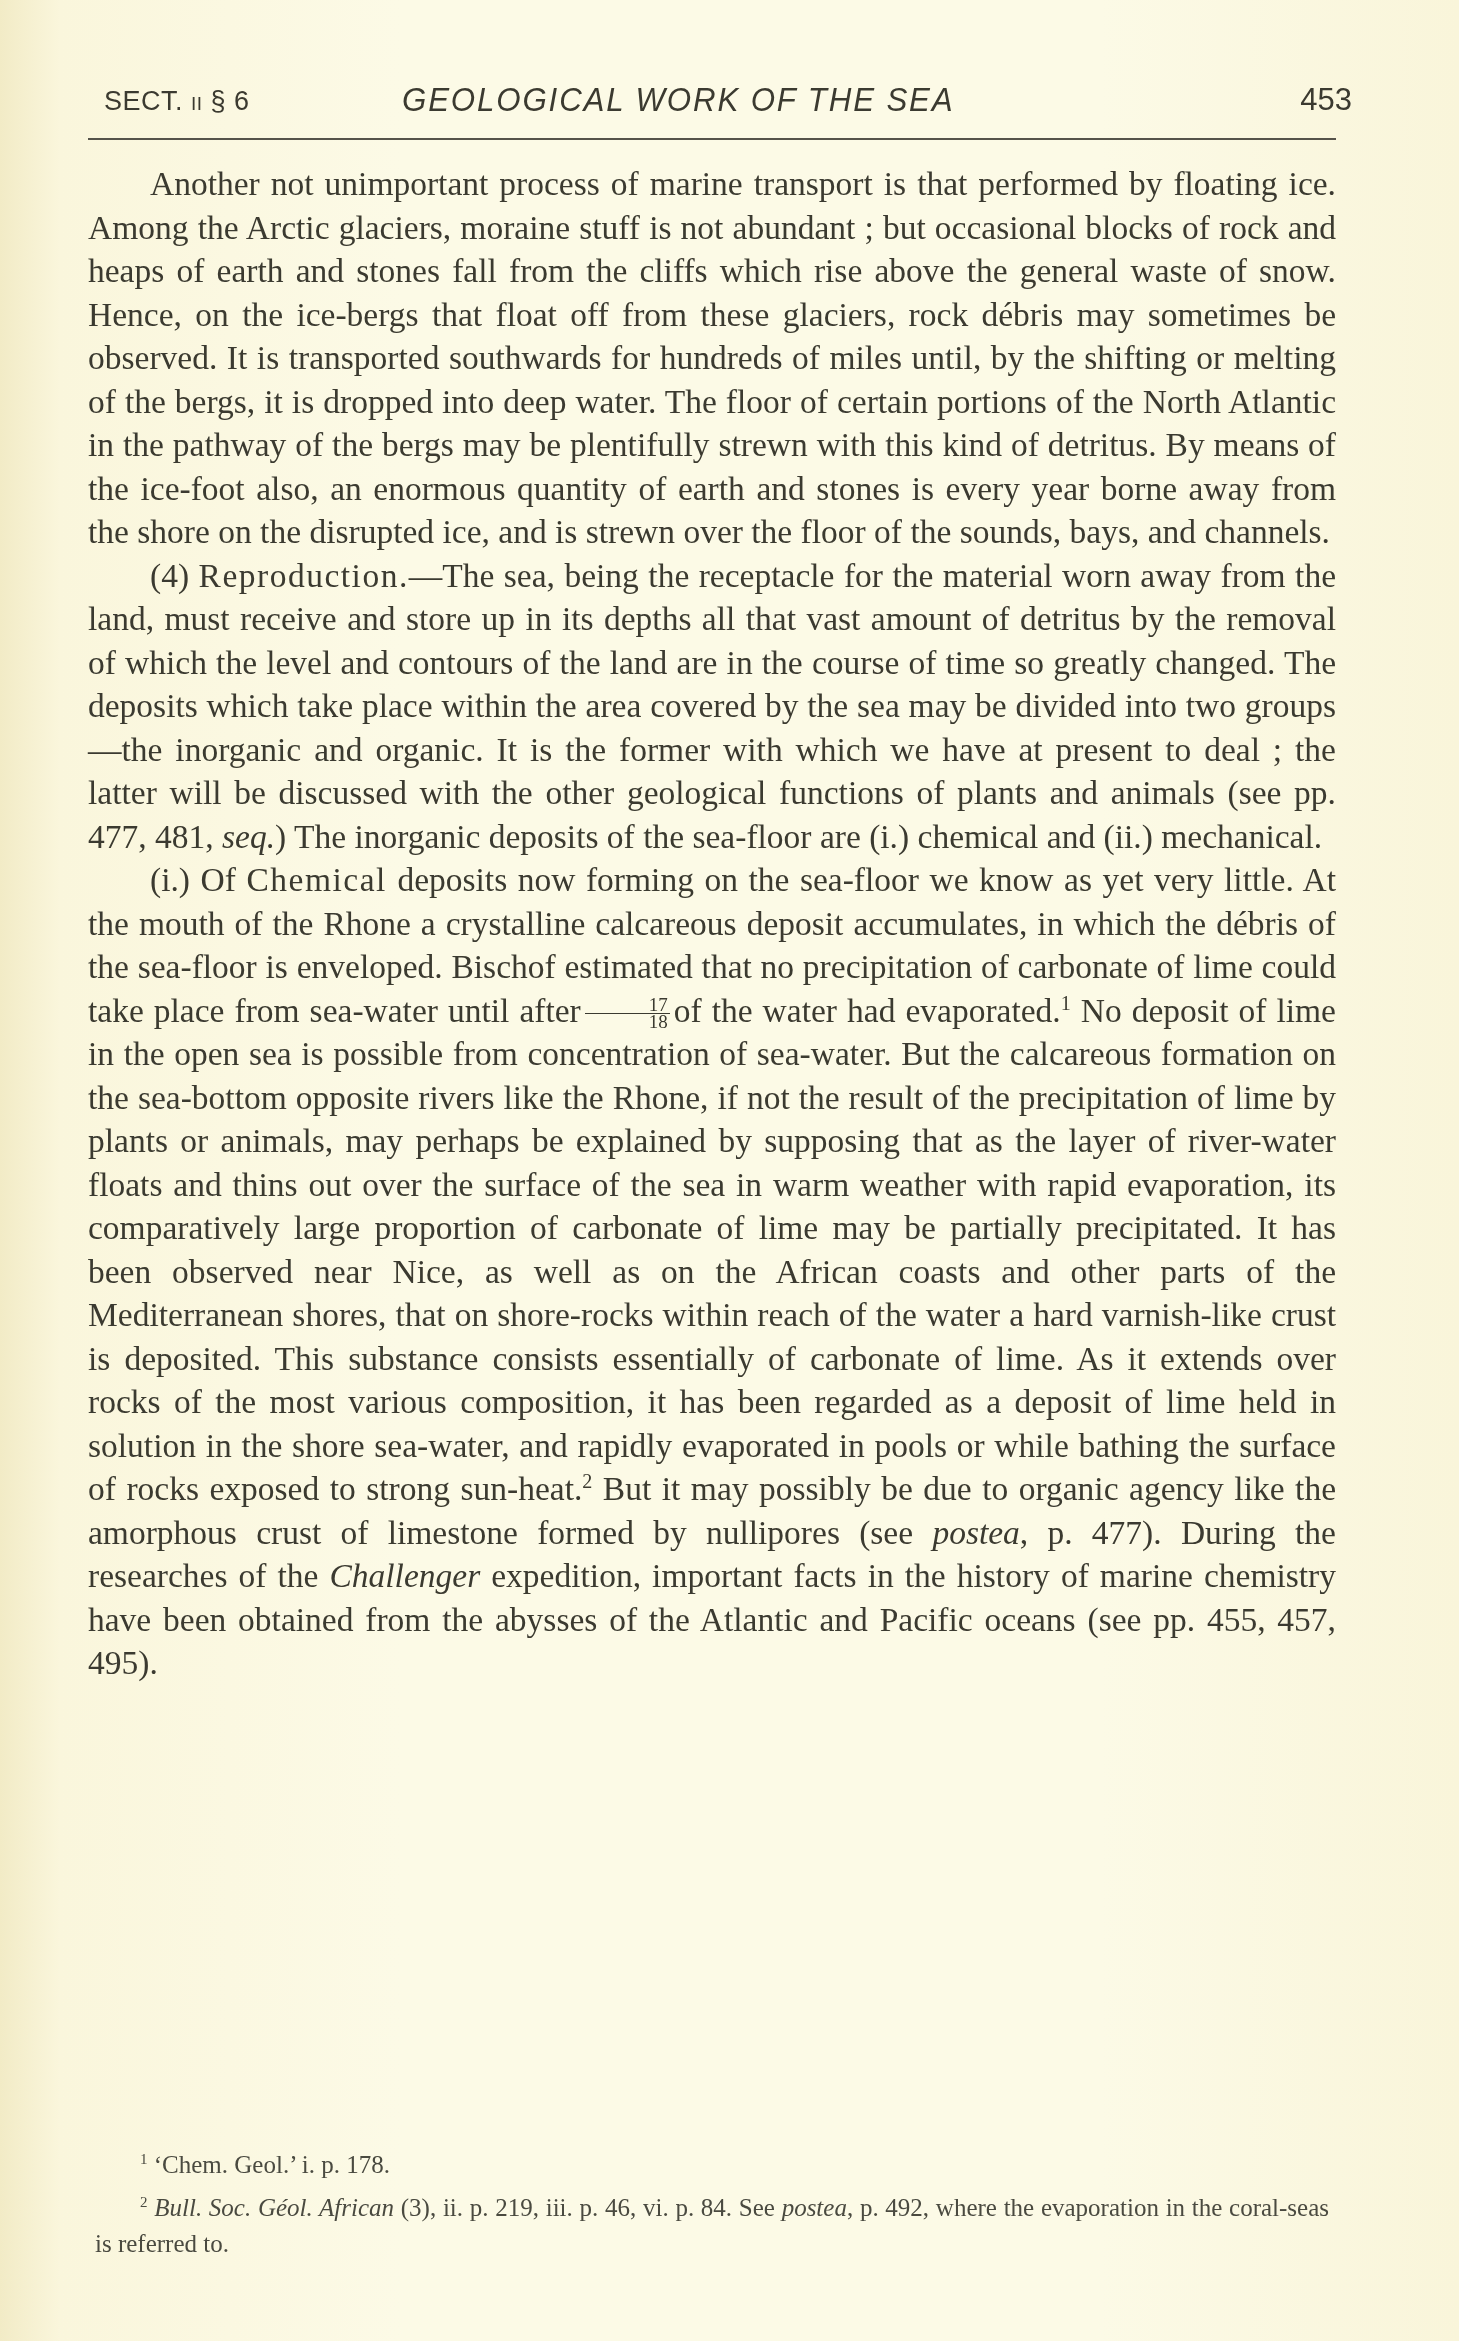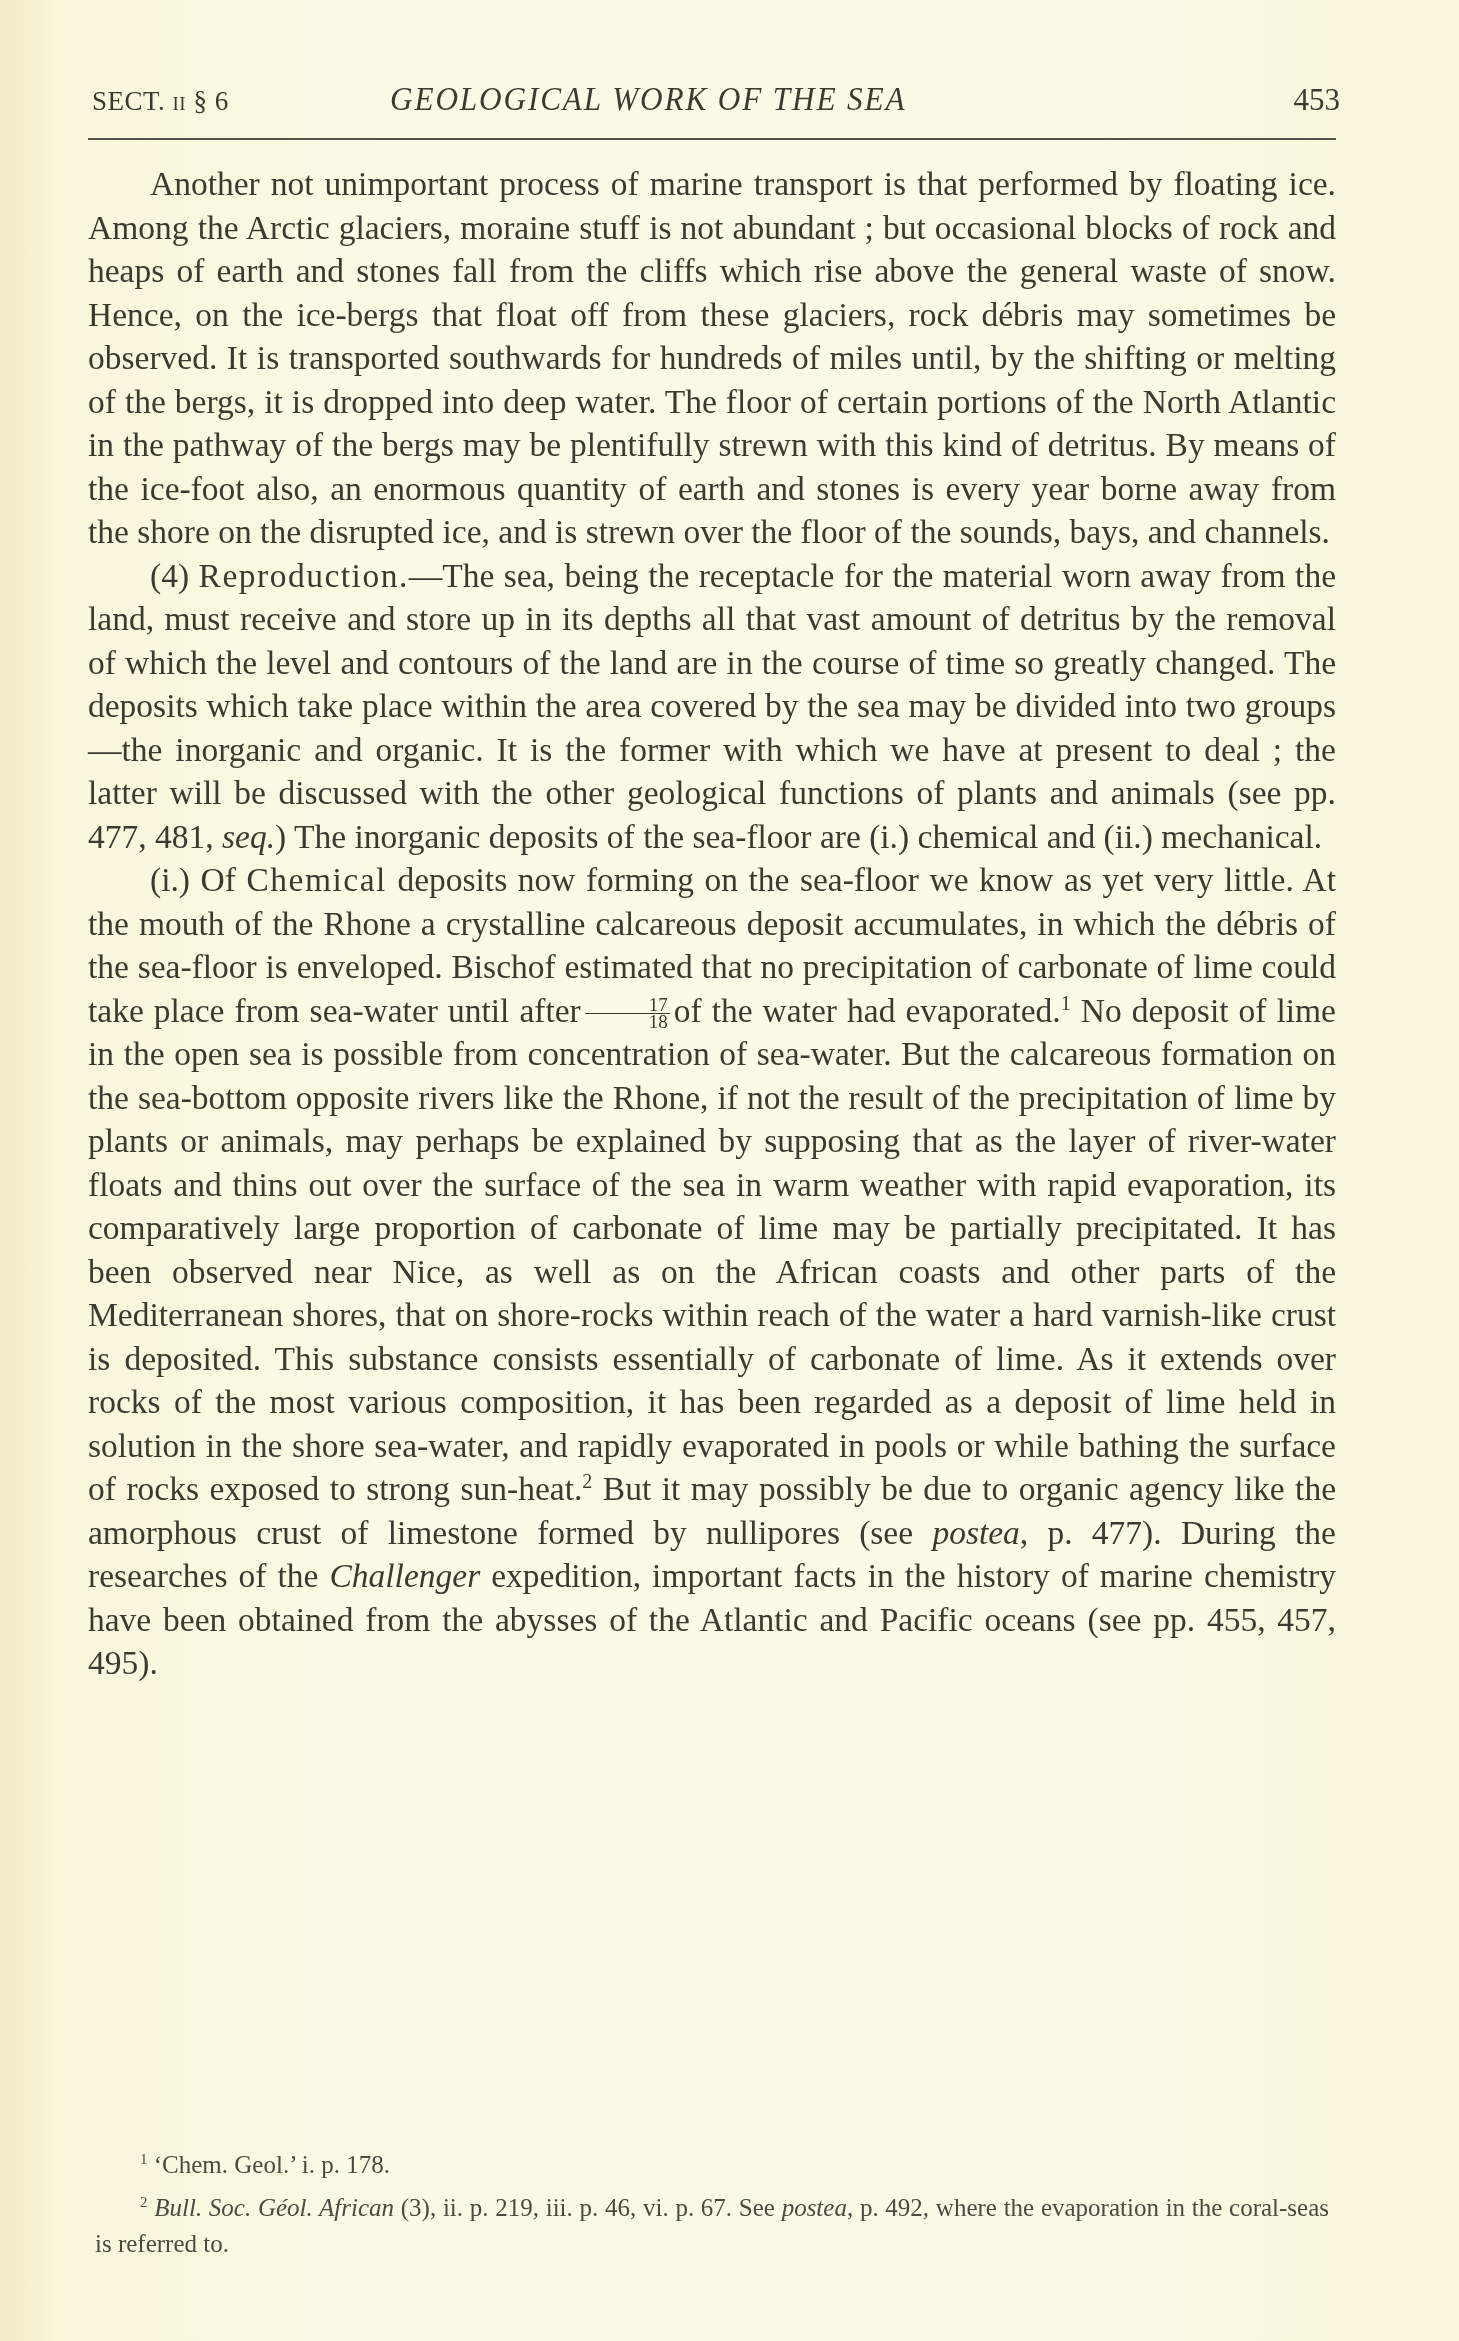--- a/index.html
+++ b/index.html
@@ -6,22 +6,22 @@
   body {
     width:1459px; height:2341px; overflow:hidden;
     background:#fbf8e2;
     background-image: linear-gradient(90deg, #f2ebc6 0px, #faf6dc 60px, #fcfae6 400px, #fcfae6 1100px, #f9f5da 1459px);
     font-family:"DejaVu Serif", "Liberation Serif", serif;
     color:#3b3a30;
     position:relative;
   }
   .page { position:absolute; left:88px; top:0; width:1248px; }
   .header {
-    position:absolute; top:76px; left:4px; width:1248px; height:50px;
-    font-family:Liberation Serif, serif;
+    position:absolute; top:76px; left:16px; width:1248px; height:50px;
+    font-family:Liberation Sans, sans-serif;
   }
   .hdr-left { position:absolute; left:0; top:10px; font-size:27px; letter-spacing:0.5px; font-variant:small-caps; }
   .hdr-center { position:absolute; left:298px; top:4px; font-size:34px; font-style:italic; letter-spacing:2px; transform:scaleX(0.92); transform-origin:left; }
   .hdr-right { position:absolute; right:0; top:6px; font-size:31px;margin-left:32px; }
   .rule { position:absolute; top:138px; left:0; width:1248px; height:2px; background:#55534a; }
   .body-text {
     position:absolute; top:162px; left:0; width:1248px;
     font-family:"Liberation Serif", serif;
     font-size:33.5px; line-height:43.5px;
     text-align:justify;
@@ -56,16 +56,16 @@
   <div class="body-text">
     <p>Another not unimportant process of marine transport is that performed by floating ice. Among the Arctic glaciers, moraine stuff is not abundant ; but occasional blocks of rock and heaps of earth and stones fall from the cliffs which rise above the general waste of snow. Hence, on the ice-bergs that float off from these glaciers, rock débris may sometimes be observed. It is transported southwards for hundreds of miles until, by the shifting or melting of the bergs, it is dropped into deep water. The floor of certain portions of the North Atlantic in the pathway of the bergs may be plentifully strewn with this kind of detritus. By means of the ice-foot also, an enormous quantity of earth and stones is every year borne away from the shore on the disrupted ice, and is strewn over the floor of the sounds, bays, and channels.</p>
 
     <p><span>(4)</span> <span class="spaced">Reproduction.</span><span>—The sea, being the receptacle for the material worn away from the land, must receive and store up in its depths all that vast amount of detritus by the removal of which the level and contours of the land are in the course of time so greatly changed. The deposits which take place within the area covered by the sea may be divided into two groups—the inorganic and organic. It is the former with which we have at present to deal ; the latter will be discussed with the other geological functions of plants and animals (see pp. 477, 481,</span> <span class="it">seq.</span><span>) The inorganic deposits of the sea-floor are (i.) chemical and (ii.) mechanical.</span></p>
 
     <p><span>(i.)</span> <span>Of</span> <span class="spaced">Chemical</span> <span>deposits now forming on the sea-floor we know as yet very little. At the mouth of the Rhone a crystalline calcareous deposit accumulates, in which the débris of the sea-floor is enveloped. Bischof estimated that no precipitation of carbonate of lime could take place from sea-water until after</span><span class="frac"><span class="num">17</span><span class="den">18</span></span><span>of the water had evaporated.</span><sup>1</sup><span> No deposit of lime in the open sea is possible from concentration of sea-water. But the calcareous formation on the sea-bottom opposite rivers like the Rhone, if not the result of the precipitation of lime by plants or animals, may perhaps be explained by supposing that as the layer of river-water floats and thins out over the surface of the sea in warm weather with rapid evaporation, its comparatively large proportion of carbonate of lime may be partially precipitated. It has been observed near Nice, as well as on the African coasts and other parts of the Mediterranean shores, that on shore-rocks within reach of the water a hard varnish-like crust is deposited. This substance consists essentially of carbonate of lime. As it extends over rocks of the most various composition, it has been regarded as a deposit of lime held in solution in the shore sea-water, and rapidly evaporated in pools or while bathing the surface of rocks exposed to strong sun-heat.</span><sup>2</sup><span> But it may possibly be due to organic agency like the amorphous crust of limestone formed by nullipores (see </span><span class="it">postea</span><span>, p. 477). During the researches of the </span><span class="it">Challenger</span><span> expedition, important facts in the history of marine chemistry have been obtained from the abysses of the Atlantic and Pacific oceans (see pp. 455, 457, 495).</span></p>
   </div>
 
   <div class="footnotes">
     <p><sup>1</sup> <span>‘Chem. Geol.’ i. p. 178.</span></p>
-    <p class="fn2"><sup>2</sup> <span class="it">Bull. Soc. Géol. African</span><span> (3), ii. p. 219, iii. p. 46, vi. p. 67.   See </span><span class="it">postea</span><span>, p. 492, where the evaporation in the coral-seas is referred to.</span></p>
+    <p class="fn2"><sup>2</sup> <span class="it">Bull. Soc. Géol. African</span><span> (3), ii. p. 219, iii. p. 46, vi. p. 84.   See </span><span class="it">postea</span><span>, p. 492, where the evaporation in the coral-seas is referred to.</span></p>
   </div>
 
 </div>
 
 </body></html>

